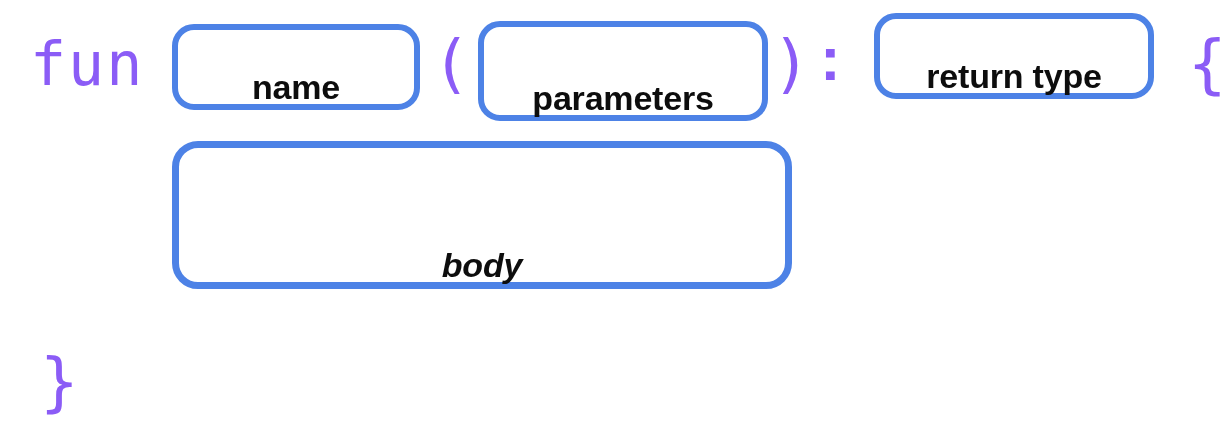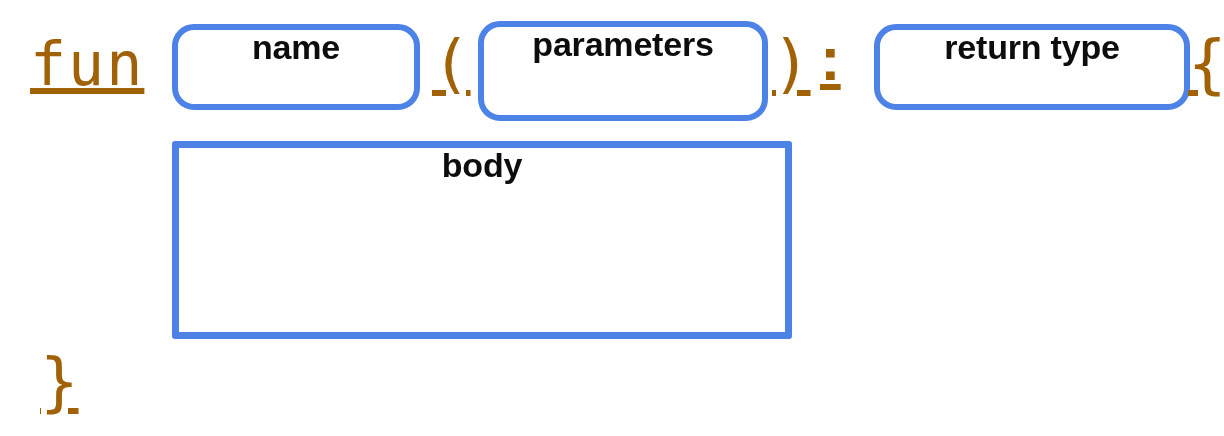--- a/index.html
+++ b/index.html
@@ -13,26 +13,25 @@
     height: 436px;
     background: #ffffff;
     overflow: hidden;
     font-family: "Liberation Sans", sans-serif;
   }
 
   
   .code-token {
     position: absolute;
     font-family: "DejaVu Sans Mono", "Liberation Mono", monospace;
-    color: #a16207;
+    color: #8b5cf6;
     font-weight: 400;
     line-height: 1;
     white-space: pre;
     user-select: none;
-    text-decoration: underline;
   }
 
   .kw-fun {
     left: 30px;
     top: 34px;
     font-size: 60px;
     letter-spacing: 2px;
   }
 
   .paren-open {
@@ -66,41 +65,42 @@
   
   .slot {
     position: absolute;
     box-sizing: border-box;
     background: #ffffff;
     border-style: solid;
     border-color: #4d82e6;
     border-width: 6px;
     border-radius: 22px;
     display: flex;
-    align-items: flex-start;
+    align-items: flex-end;
     justify-content: center;
   }
   .slot-label {
     font-family: "Liberation Sans", sans-serif;
     font-weight: 700;
     color: #0d0d0d;
     font-size: 34px;
     letter-spacing: -0.2px;
     line-height: 1;
     white-space: nowrap;
   }
 
   #slot-name        { left: 172px; top: 24px;  width: 248px; height: 86px; }
   #slot-parameters  { left: 478px; top: 21px;  width: 290px; height: 100px; }
-  #slot-returntype  { left: 874px; top: 24px;  width: 316px; height: 86px; }
+  #slot-returntype  { left: 874px; top: 13px;  width: 280px; height: 86px; }
 
   #slot-body {
-    left: 172px; top: 141px; width: 620px; height: 198px;
-    border-radius: 3px;
+    left: 172px; top: 141px; width: 620px; height: 148px;
+    border-radius: 26px;
     border-width: 7px;
+    font-style: italic;
   }
   #slot-body .slot-label { font-size: 34px; }
 </style>
 </head>
 <body>
 
 <div id="canvas">
 
   <span class="code-token kw-fun">fun</span>
 

